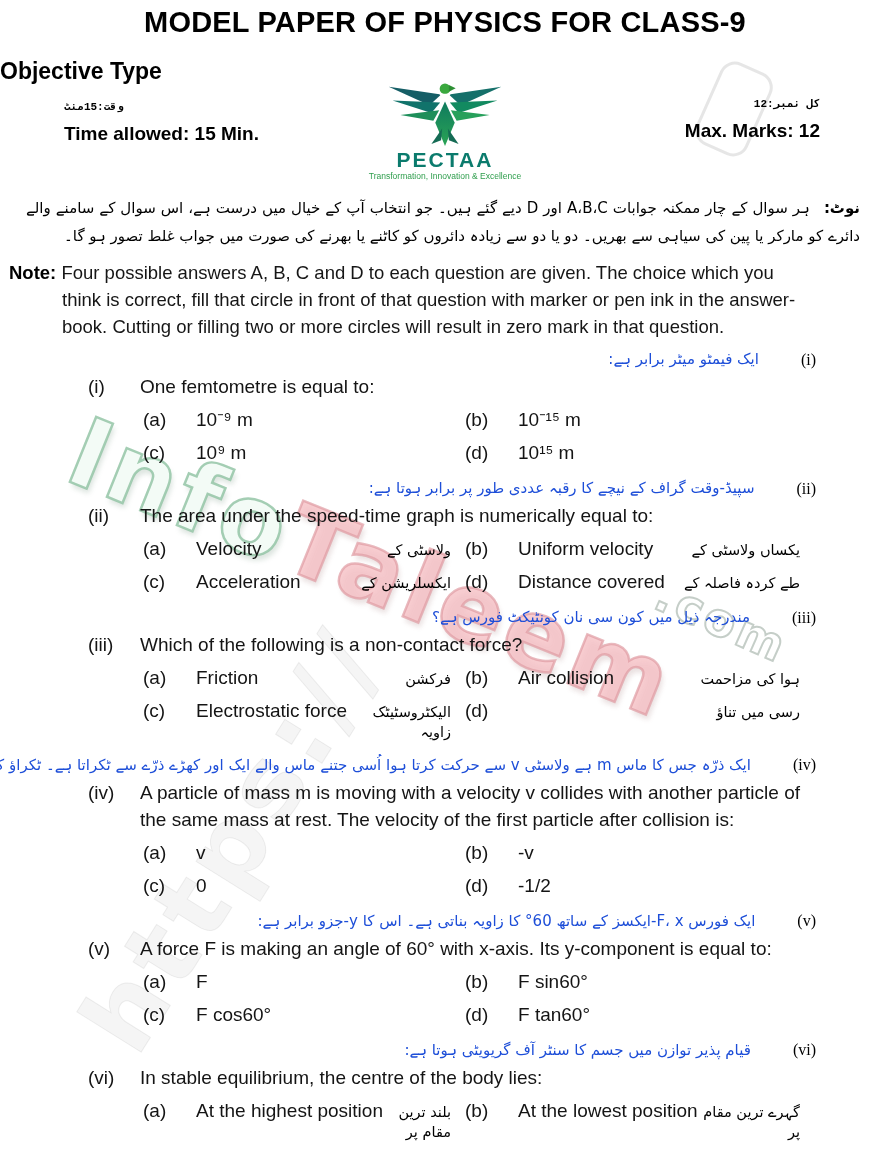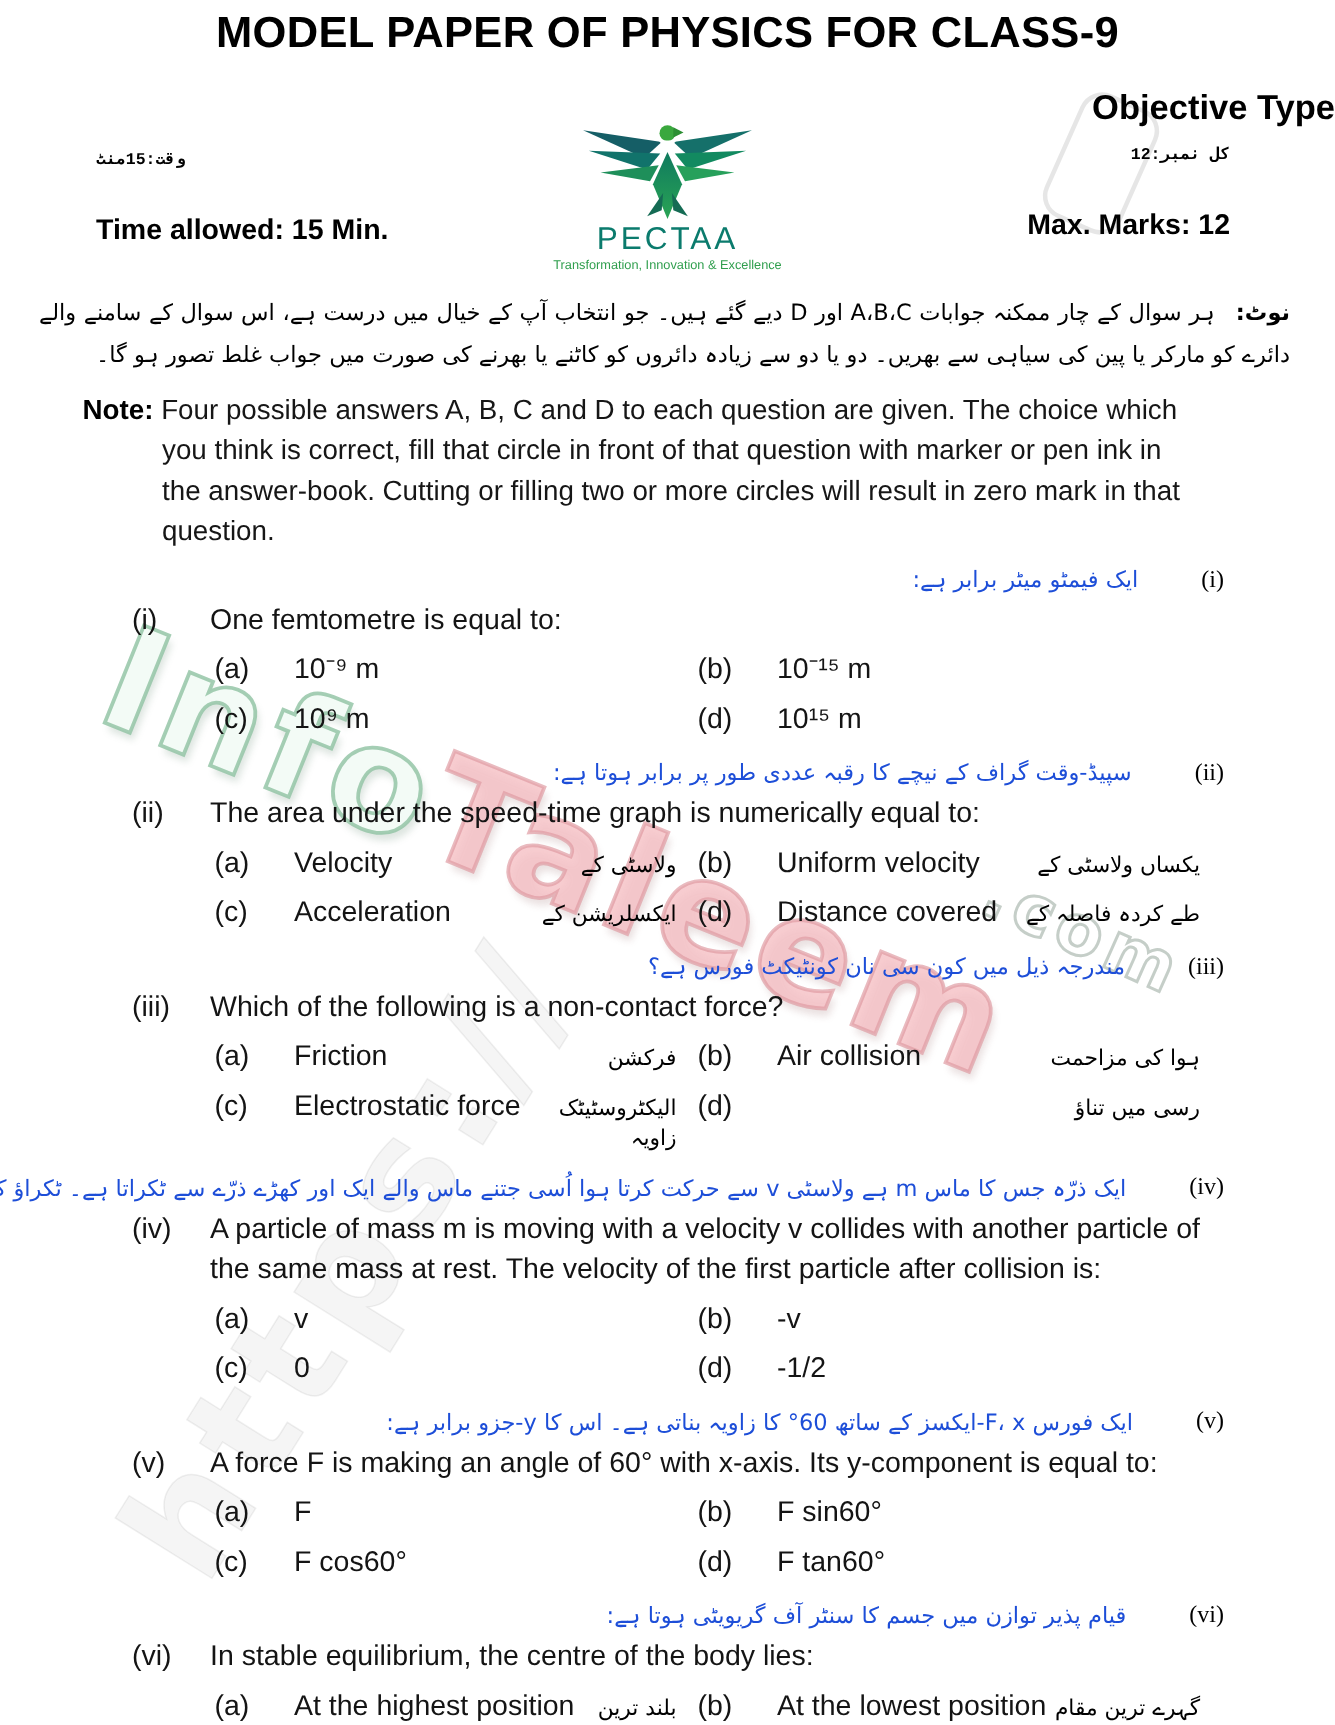--- a/index.html
+++ b/index.html
@@ -9,36 +9,36 @@
     position:relative;overflow:hidden;
   }
   .content{position:relative;z-index:2;}
   .b{font-weight:bold;}
   .ur{font-family:"DejaVu Sans",sans-serif;direction:rtl;unicode-bidi:isolate;line-height:1.4;}
 
   
   .header{position:relative;height:192px;}
   .title{position:absolute;top:6px;left:0;right:0;text-align:center;
          font-size:29px;font-weight:bold;color:#000;margin:0;letter-spacing:.2px;}
-  .subtitle{position:absolute;top:58px;left:0;right:0;text-align:right;
+  .subtitle{position:absolute;top:58px;left:0;right:0;text-align:left;
          font-size:23px;font-weight:bold;color:#000;margin:0;}
   .logo{position:absolute;top:82px;left:50%;transform:translateX(-50%);
         width:220px;text-align:center;line-height:1;}
   .logo svg{display:block;margin:0 auto;}
-  .logo-name{font-size:21px;font-weight:normal;color:#0b7b6d;letter-spacing:2px;margin-top:1px;}
+  .logo-name{font-size:21px;font-weight:bold;color:#0b7b6d;letter-spacing:2px;margin-top:1px;}
   .logo-tag{font-size:8.5px;color:#2f9e4d;margin-top:2px;white-space:nowrap;}
   .hdr-left{position:absolute;left:64px;top:100px;text-align:left;}
   .hdr-right{position:absolute;right:70px;top:97px;text-align:right;}
   .hdr-ur{font-size:11px;font-weight:bold;color:#000;font-family:Liberation Mono, monospace;}
-  .hdr-en{font-size:19px;font-weight:bold;color:#000;margin-top:28px;white-space:nowrap;}
+  .hdr-en{font-size:19px;font-weight:bold;color:#000;margin-top:8px;white-space:nowrap;}
 
   
   .note-ur{padding:0 30px 0 26px;font-size:15px;line-height:28px;text-align:justify;color:#000;margin-top:2px;}
   .note-ur .note-ur-label{font-weight:bold;margin-left:14px;}
-  .note-en{margin-top:9px;padding-left:108px;padding-right:92px;text-indent:-53px;
+  .note-en{margin-top:9px;padding-left:62px;padding-right:92px;text-indent:-53px;
            font-size:18.5px;line-height:27px;color:#161616;}
   .note-en .b{color:#000;}
 
   
   .q-urdu{display:flex;justify-content:flex-end;align-items:center;
           padding-right:74px;margin:9px 0 3px;white-space:nowrap;}
   .qu-text{font-size:15px;color:#1d4ed8;}
   .qu-num{font-family:"Liberation Serif",serif;font-size:16px;color:#000;margin-left:42px;}
   .q-head{display:flex;padding-left:88px;padding-right:90px;
           font-size:19px;line-height:27px;color:#141414;margin-bottom:3px;}

